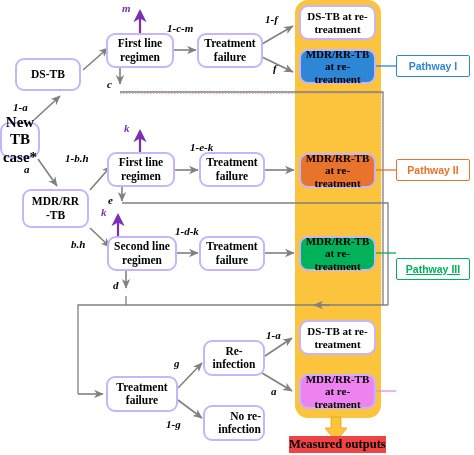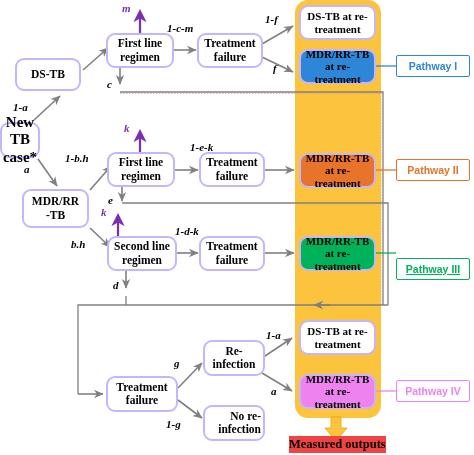--- a/index.html
+++ b/index.html
@@ -148,21 +148,20 @@
 
   <div class="nodebox" style="left:203px;top:340px;width:62px;height:36px;">Re-infection</div>
 
   <div class="nodebox" style="left:203px;top:405px;width:62px;height:36px;text-align:right;">No re-infection</div>
 
   <div class="measured" style="left:289px;top:436px;">Measured outputs</div>
 
   <div class="pathbox" style="left:396px;top:55px;width:74px;height:22px;border-color:#2E86D6;color:#2E86D6;">Pathway I</div>
   <div class="pathbox" style="left:396px;top:159px;width:74px;height:22px;border-color:#E8732A;color:#E8732A;">Pathway II</div>
   <div class="pathbox" style="left:396px;top:258px;width:74px;height:22px;border-color:#00B259;color:#00B259;text-decoration:underline;">Pathway III</div>
-  <div class="pathbox" style="left:396px;top:380px;width:74px;height:22px;border-color:#EE82EE;color:#EE82EE;">Pathway IV</div>
 
   <div class="edgelabel purple" style="left:122px;top:2px;">m</div>
   <div class="edgelabel" style="left:167px;top:22px;">1-c-m</div>
   <div class="edgelabel" style="left:265px;top:13px;">1-f</div>
   <div class="edgelabel" style="left:273px;top:62px;">f</div>
   <div class="edgelabel" style="left:107px;top:78px;">c</div>
   <div class="edgelabel" style="left:13px;top:101px;">1-a</div>
   <div class="edgelabel" style="left:24px;top:163px;">a</div>
   <div class="edgelabel" style="left:65px;top:152px;">1-b.h</div>
   <div class="edgelabel purple" style="left:124px;top:122px;">k</div>

